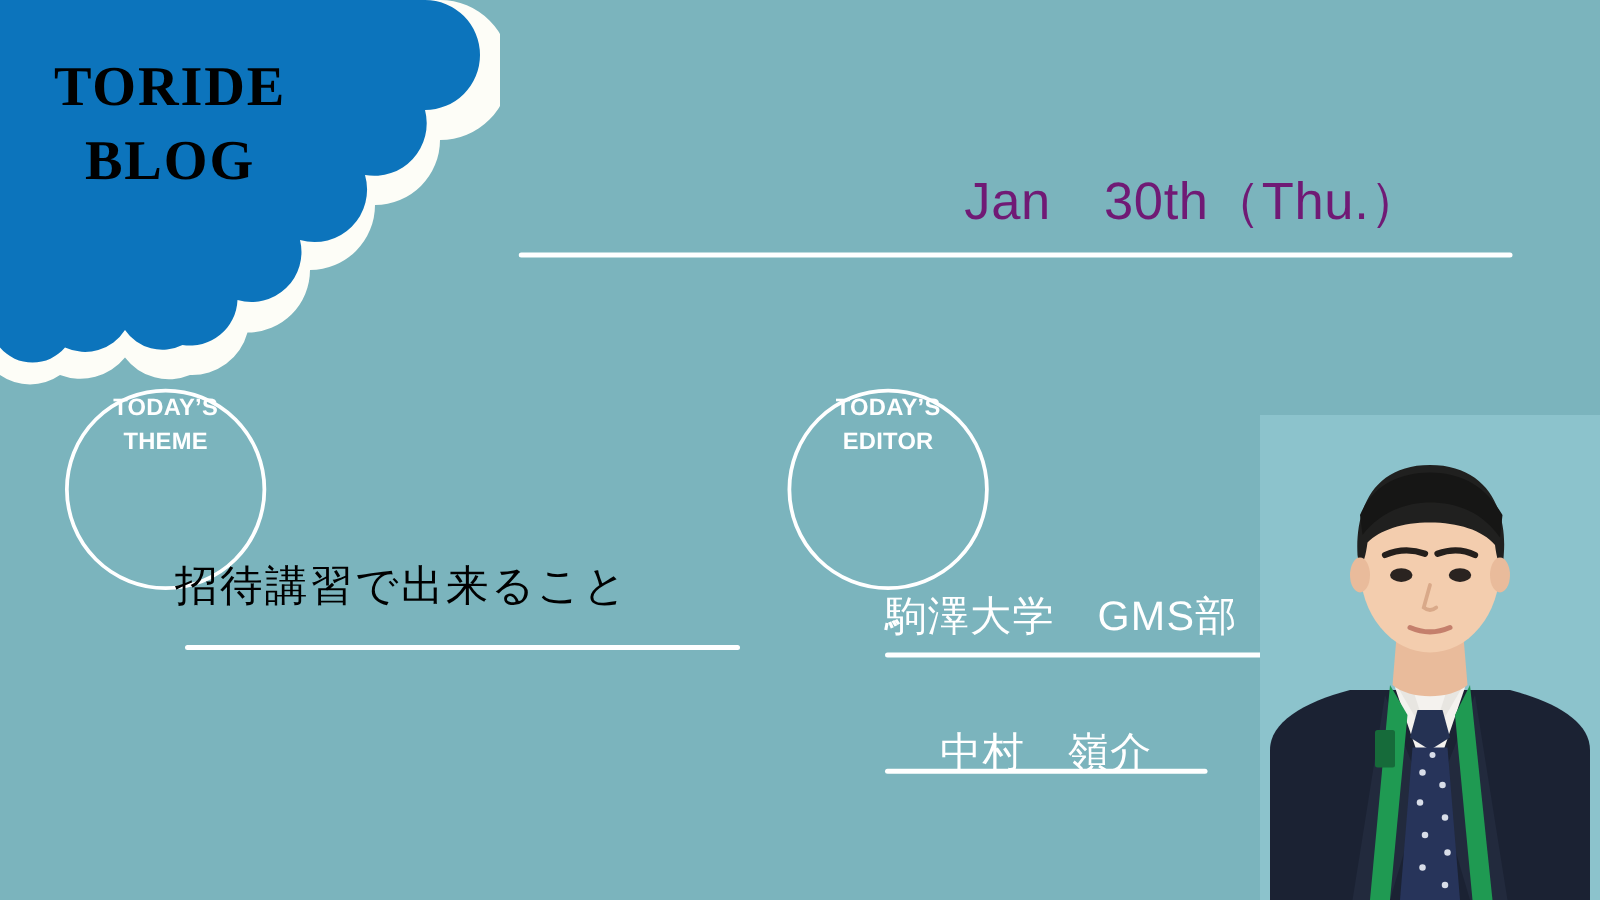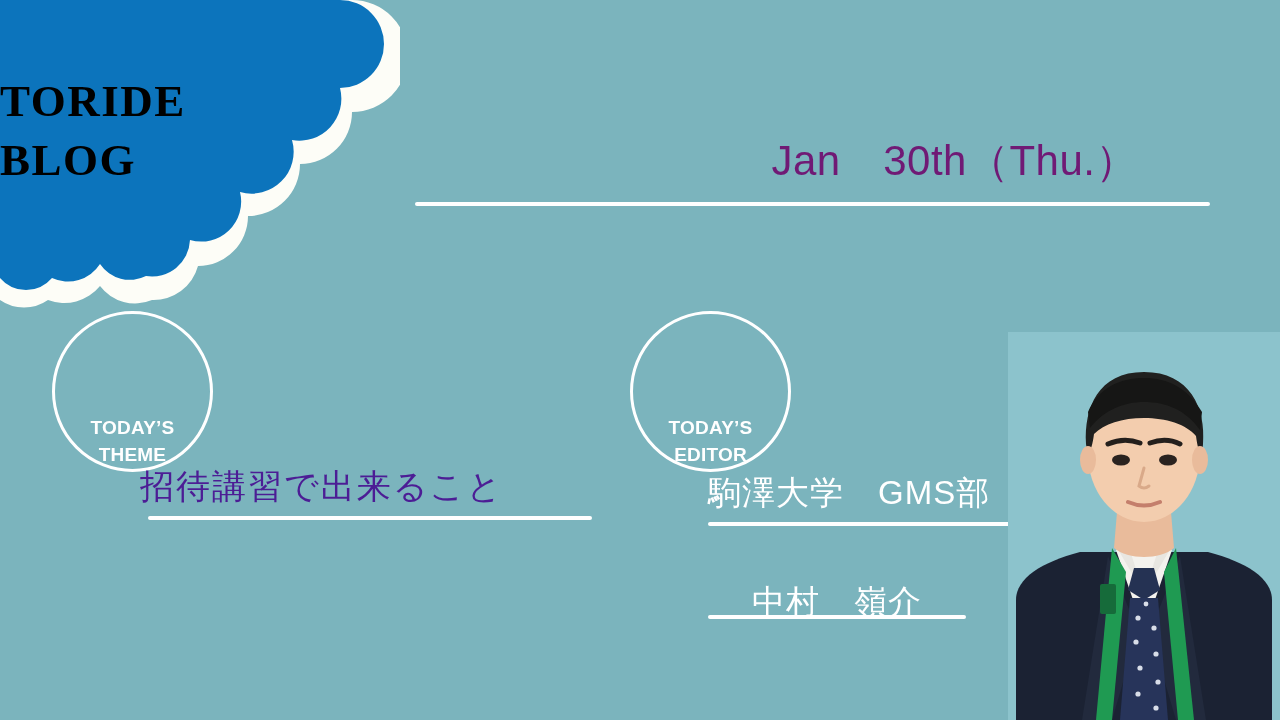--- a/index.html
+++ b/index.html
@@ -32,29 +32,28 @@
   .cloud-badge svg {
     display: block;
     width: 400px;
     height: 310px;
   }
   .cloud-title {
     position: absolute;
     left: 0;
     top: 40px;
     width: 272px;
-    text-align: left;
+    text-align: center;
     color: #000000;
     font-family: "Liberation Serif", serif;
     font-weight: bold;
     font-size: 45px;
     line-height: 1.32;
     letter-spacing: 1.5px;
     white-space: pre;
-    margin-top: 32px;
   }
 
   
   .date-wrap {
     position: absolute;
     left: 415px;
     top: 136px;
     width: 795px;
   }
   .date-text {
@@ -76,21 +75,21 @@
     border-radius: 2px;
   }
 
   
   .circle {
     position: absolute;
     border: 3px solid #ffffff;
     border-radius: 50%;
     box-sizing: border-box;
     display: flex;
-    align-items: flex-end;
+    align-items: flex-start;
     justify-content: center;
   }
   .circle-label {
     color: #ffffff;
     font-weight: bold;
     font-size: 19px;
     line-height: 1.42;
     text-align: center;
     white-space: pre;
     letter-spacing: 0.2px;
@@ -105,22 +104,22 @@
     left: 630px;
     top: 311px;
     width: 161px;
     height: 161px;
   }
 
   
   .theme-text {
     position: absolute;
     left: 140px;
-    top: 466px;
-    color: #4c1d95;
+    top: 449px;
+    color: #000000;
     font-size: 34px;
     line-height: 1.2;
     letter-spacing: 2px;
     white-space: pre;
   }
   .theme-rule {
     position: absolute;
     left: 148px;
     top: 516px;
     width: 444px;

